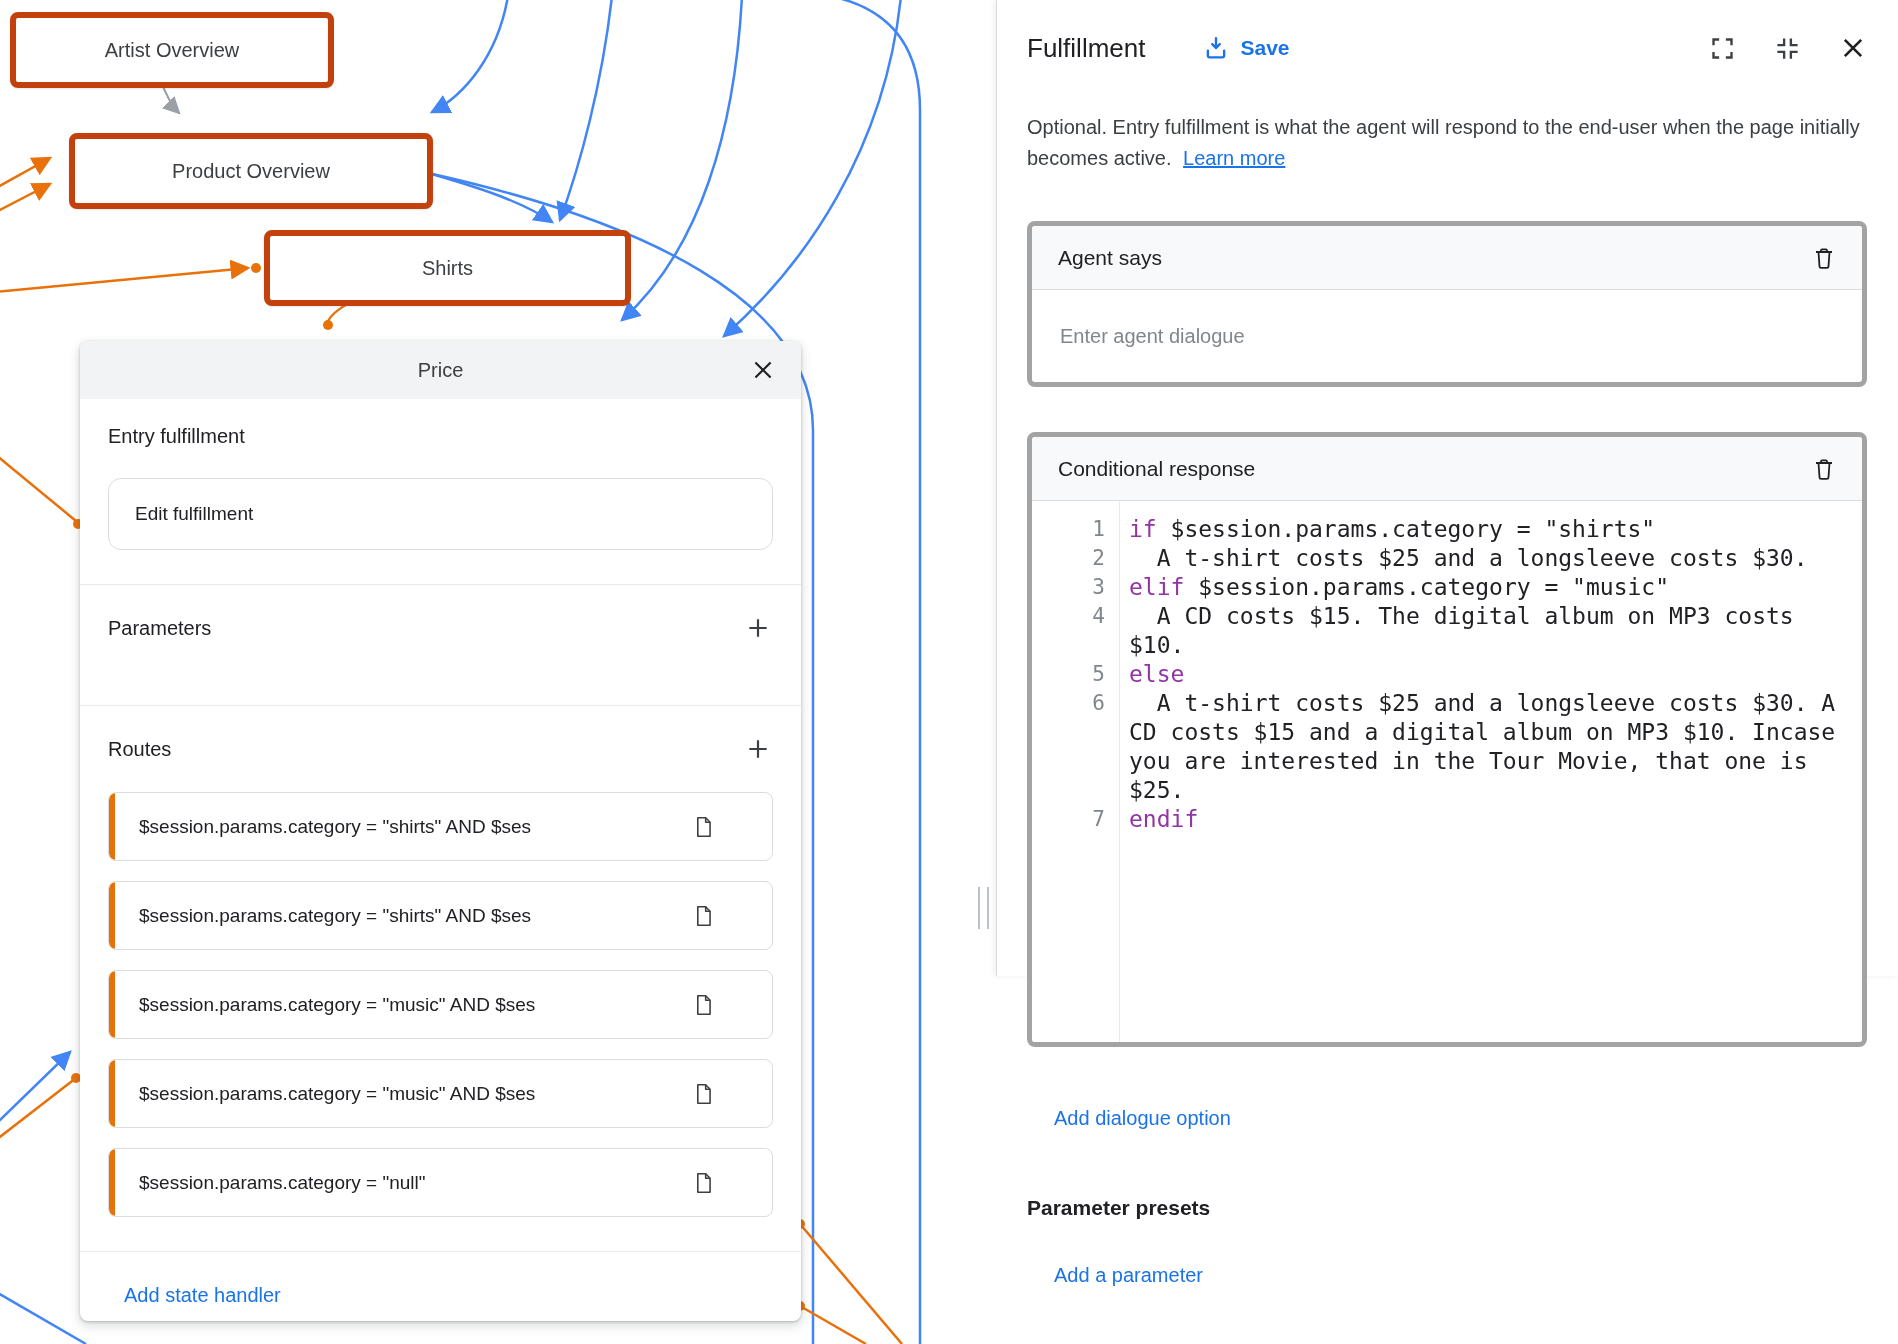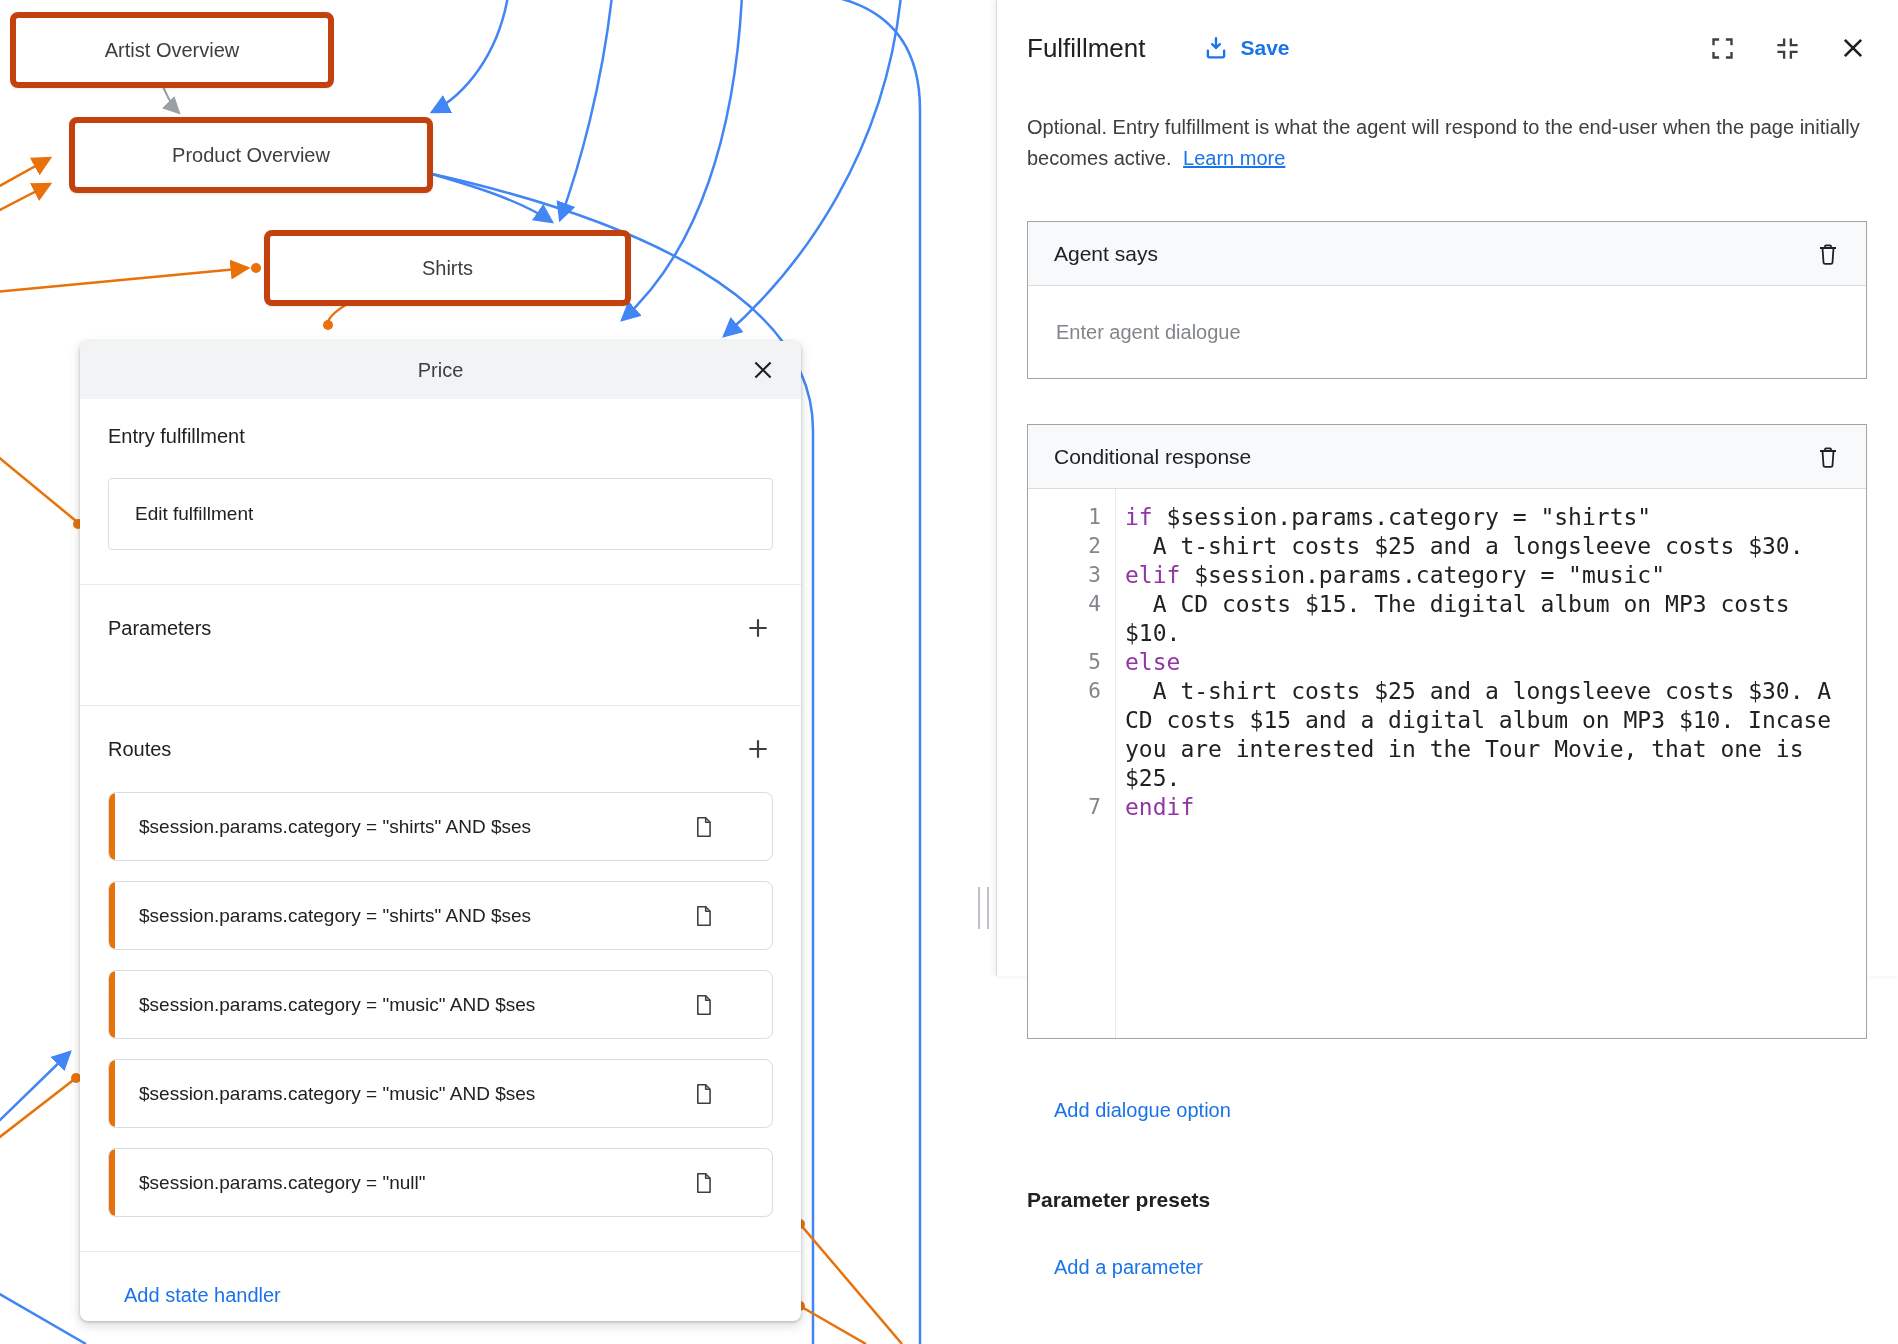--- a/index.html
+++ b/index.html
@@ -6,33 +6,33 @@
   .stage { position:relative; width:1898px; height:1344px; overflow:hidden; background:#fff;
            font-family:"Liberation Sans", sans-serif; color:#202124; }
 
   
   .canvas { position:absolute; left:0; top:0; width:996px; height:1344px; background:#fff; overflow:hidden; }
   .flow-svg { position:absolute; left:0; top:0; }
   .node { position:absolute; background:#fff; border:6px solid #c2410c; border-radius:8px;
           display:flex; align-items:center; justify-content:center;
           font-size:20px; font-weight:500; color:#3c4043; box-shadow:0 1px 2px rgba(60,64,67,.12); cursor:pointer; }
   .node-artist   { left:10px;  top:12px;  width:312px; height:64px; }
-  .node-product  { left:69px;  top:117px; width:352px; height:64px; }
+  .node-product  { left:69px;  top:133px; width:352px; height:64px; }
   .node-shirts   { left:264px; top:230px; width:355px; height:64px; }
 
   .price-card { position:absolute; left:80px; top:341px; width:721px; height:980px; background:#fff;
                 border-radius:8px; box-shadow:0 1px 3px rgba(60,64,67,.3), 0 4px 10px 2px rgba(60,64,67,.15); }
   .price-header { position:relative; height:58px; background:#f1f3f4; border-radius:8px 8px 0 0;
                   display:flex; align-items:center; justify-content:center;
                   font-size:20px; font-weight:500; color:#3c4043; }
   .price-close { position:absolute; right:22px; top:13px; width:32px; height:32px; display:flex;
                  align-items:center; justify-content:center; cursor:pointer; }
   .price-body { padding:0 28px; }
   .section-label { margin-top:26px; font-size:20px; color:#202124; }
-  .edit-box { margin-top:30px; height:70px; border:1px solid #dadce0; border-radius:4px;
+  .edit-box { margin-top:30px; height:70px; border:1px solid #dadce0; border-radius:13px;
               display:flex; align-items:center; padding-left:26px; font-size:19px; color:#202124; cursor:pointer; }
   .pdivider { height:1px; background:#e8eaed; margin:34px -28px 0; }
   .section-row { display:flex; justify-content:space-between; align-items:center; padding:28px 0;
                  font-size:20px; color:#202124; }
   .plus-btn { width:30px; height:30px; display:flex; align-items:center; justify-content:center; cursor:pointer; }
   .route-list { display:flex; flex-direction:column; gap:20px; }
   .route-item { position:relative; height:67px; border:1px solid #dadce0; border-radius:8px;
                 display:flex; align-items:center; padding:0 95px 0 30px; font-size:19px; color:#202124;
                 overflow:hidden; cursor:pointer; background:#fff; }
   .route-item::before { content:""; position:absolute; left:0; top:0; bottom:0; width:6px;
@@ -51,21 +51,21 @@
            box-sizing:border-box; padding:0 31px 0 30px; }
   .panel-header { display:flex; align-items:center; height:96px; }
   .panel-title { font-size:26px; font-weight:500; color:#202124; margin-right:58px; }
   .save-btn { display:flex; align-items:center; gap:11px; color:var(--accent_blue,#1a73e8);
               font-size:21px; font-weight:700; cursor:pointer; }
   .win-icons { margin-left:auto; display:flex; align-items:center; gap:38px; }
   .win-icon { display:flex; cursor:pointer; }
   .panel-desc { margin-top:16px; font-size:20px; color:#3c4043; line-height:31px; }
   .learn-more { color:var(--accent_blue,#1a73e8); text-decoration:underline; margin-left:6px; cursor:pointer; }
 
-  .card { border:1px solid #a3a3a3; border-radius:0; overflow:hidden; background:#fff; }
+  .card { border:5px solid #a3a3a3; border-radius:8px; overflow:hidden; background:#fff; }
   .agent-card { margin-top:47px; }
   .card-header { display:flex; align-items:center; justify-content:space-between; height:63px;
                  padding:0 26px; background:#f8f9fa; border-bottom:1px solid #dadce0; }
   .card-title { font-size:21px; color:#202124; }
   .trash-btn { display:flex; cursor:pointer; }
   .agent-body { height:92px; display:flex; align-items:center; padding:0 26px; }
   .dialogue-input { border:none; outline:none; width:100%; background:transparent;
                     font-family:"Liberation Sans",sans-serif; font-size:20px; color:#202124; }
   .dialogue-input::placeholder { color:#80868b; }
 

